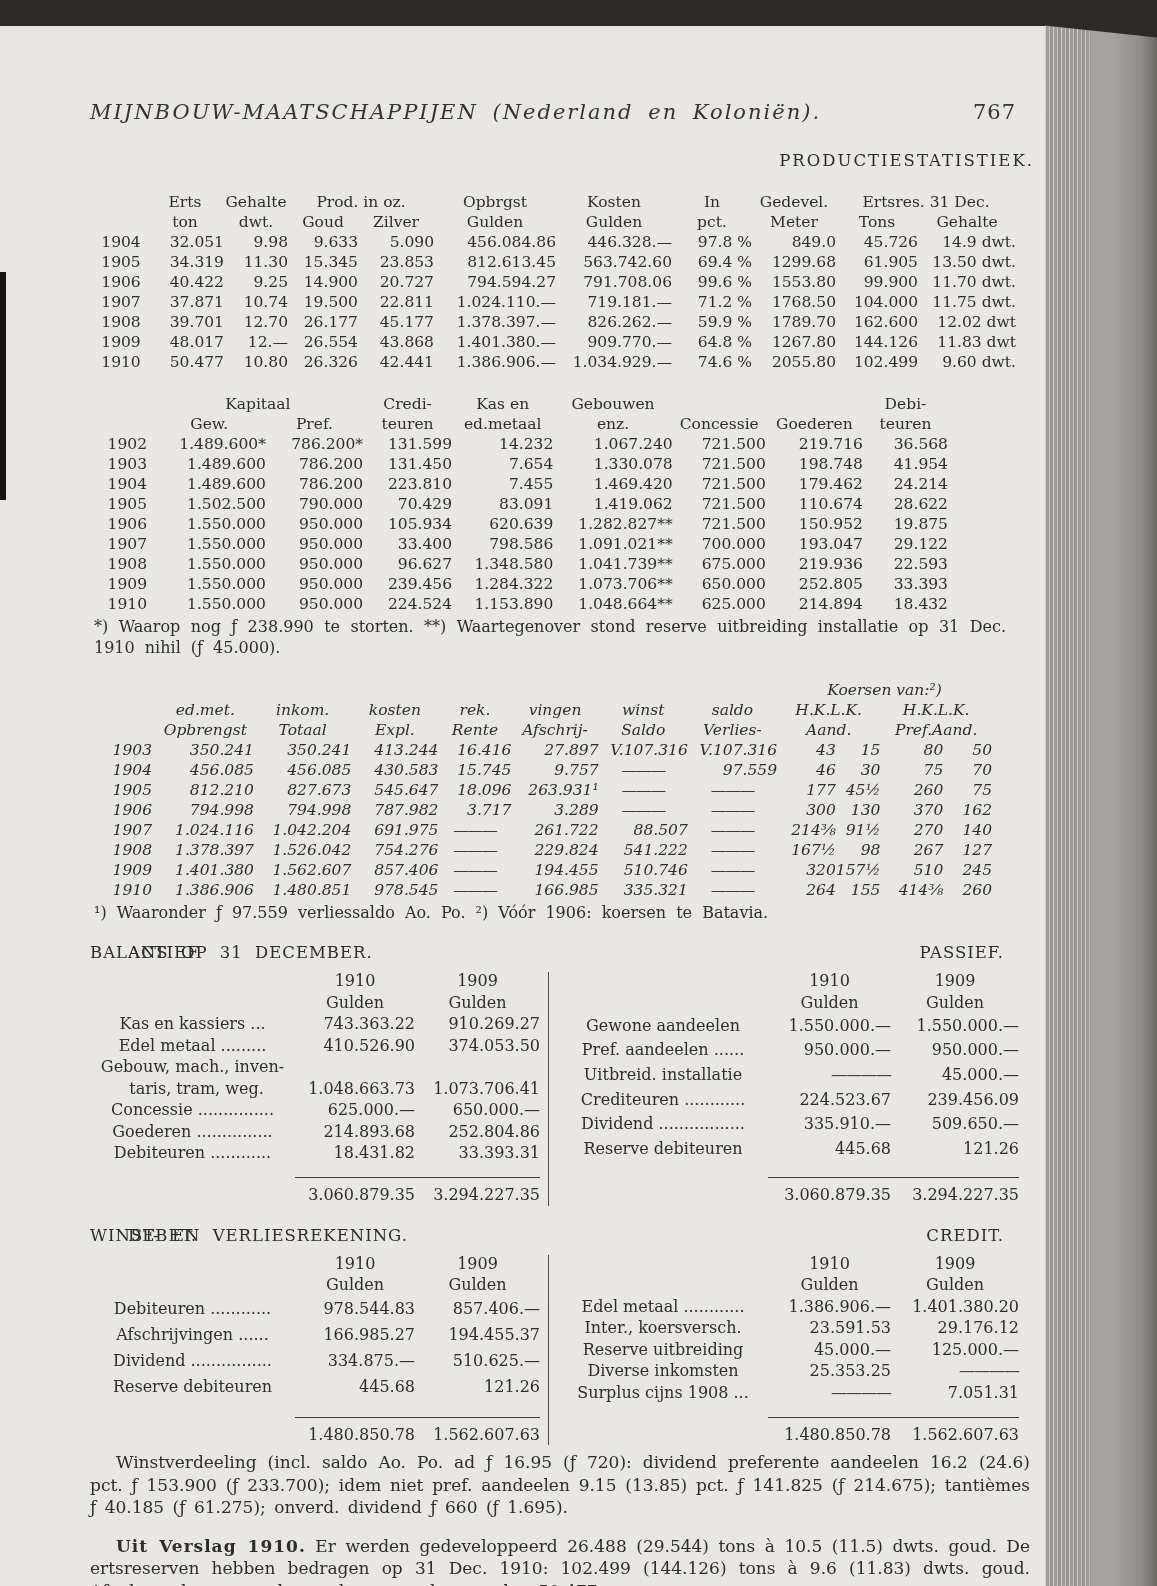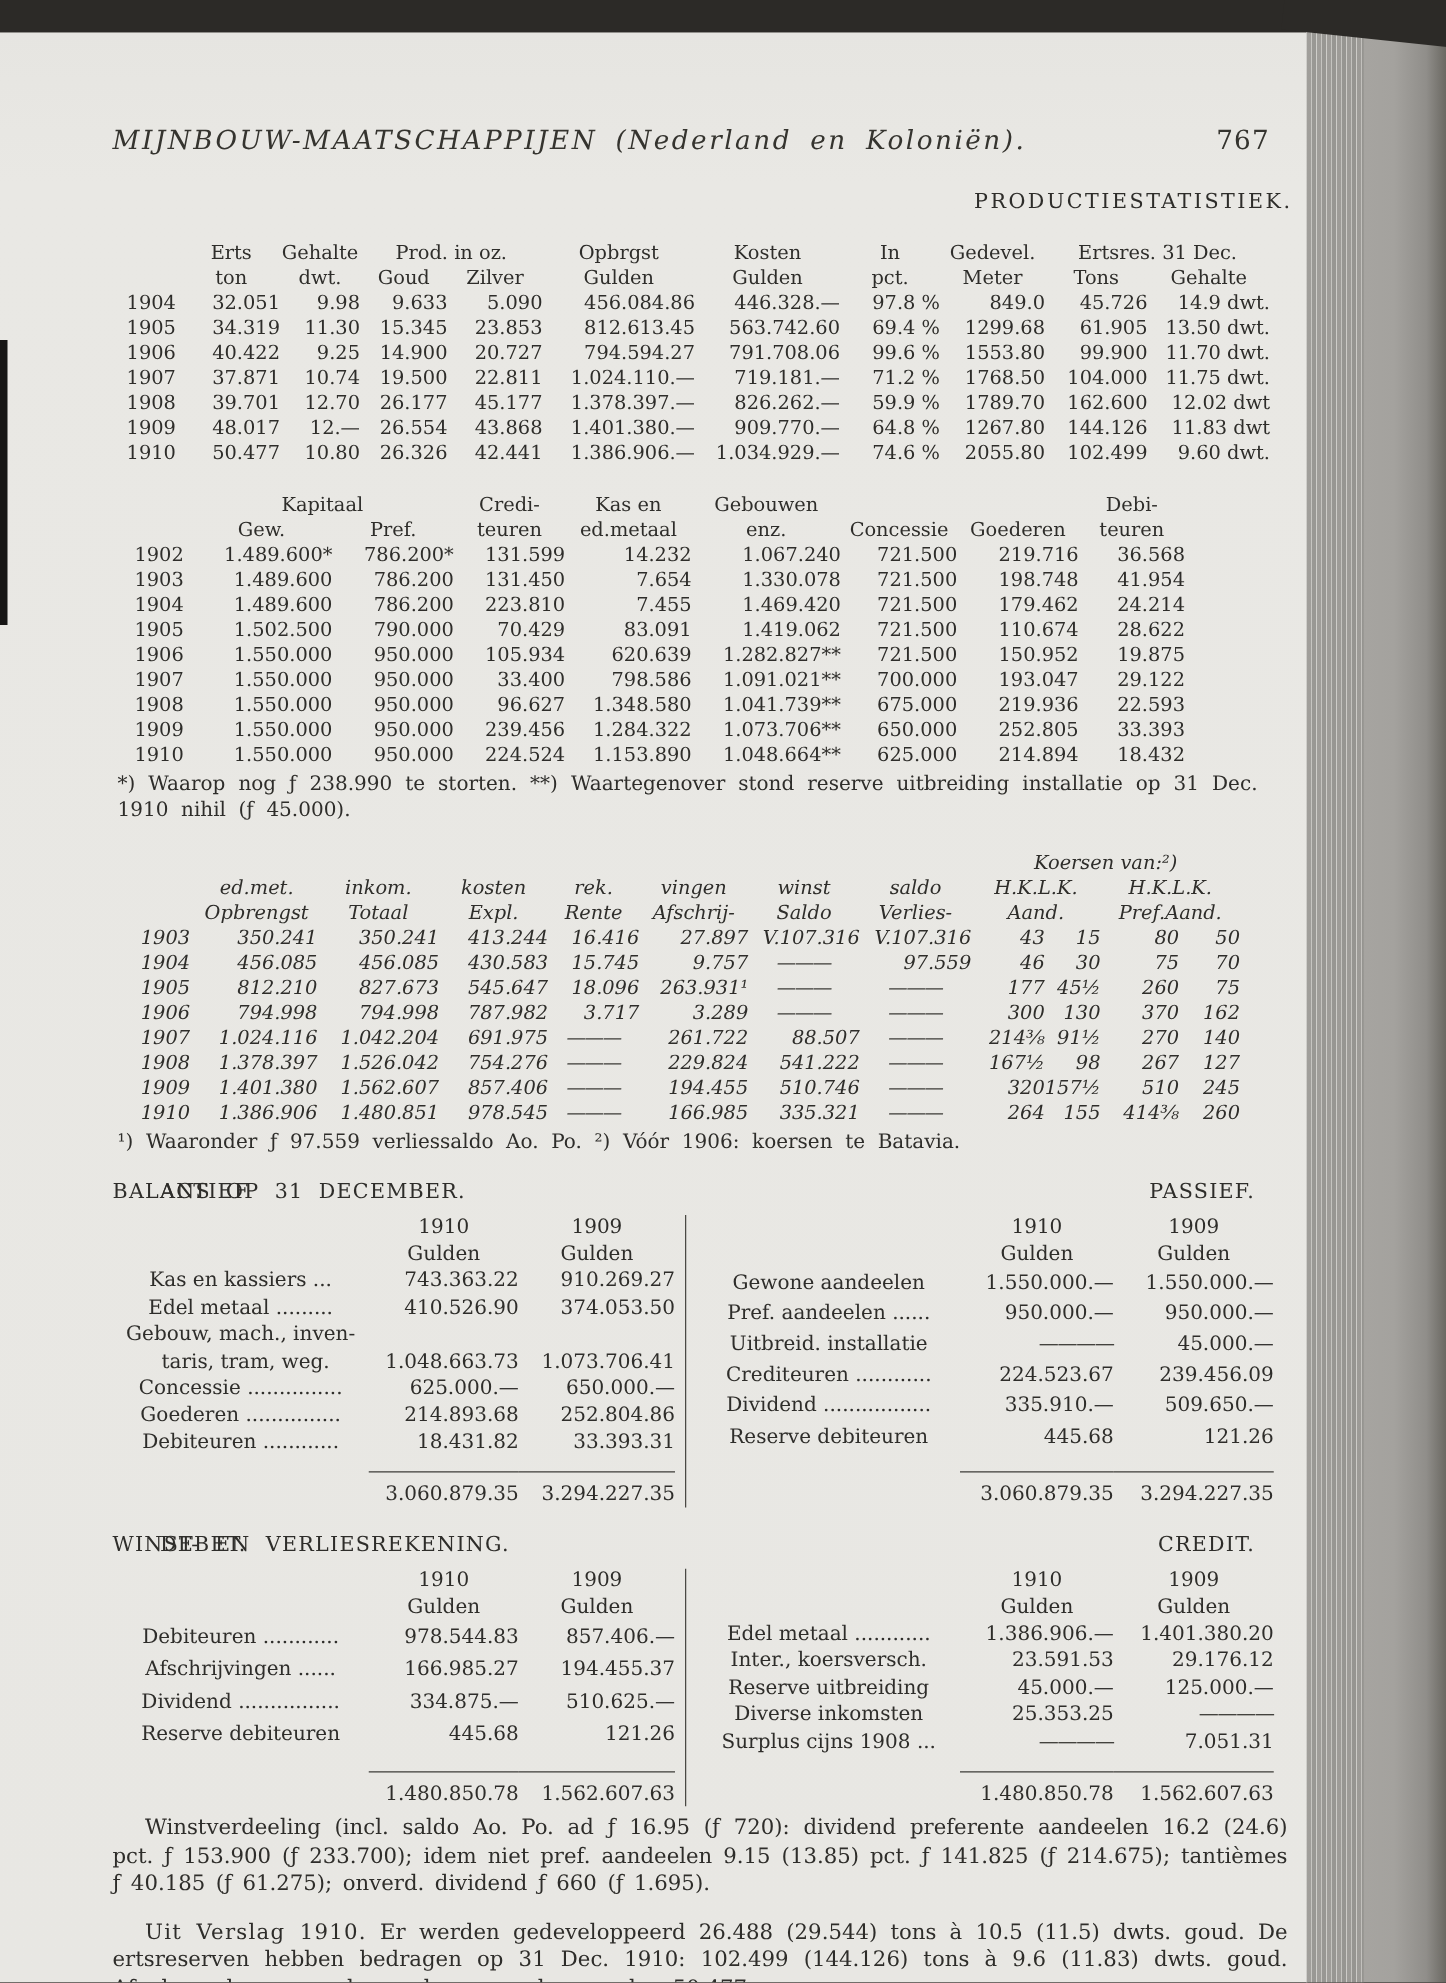--- a/index.html
+++ b/index.html
@@ -54,21 +54,21 @@
   .bal th,.bal td{font-weight:normal;font-size:16px;line-height:21.5px;padding:0;white-space:nowrap;}
   .bal th{text-align:center;}
   .bal td{text-align:right;}
   .bal td:first-child{text-align:center;}
   .bal tfoot td{border-top:1.4px solid #3d3c38;padding-top:6px;}
   .bal tfoot td:first-child{border-top:none;}
   .bal tbody:after{content:"";display:block;height:14px;}
 
   .para{font-size:17px;line-height:22.5px;text-align:justify;margin:6px 0 0 0;width:940px;word-spacing:3px;}
   .para.indent{text-indent:26px;}
-  .lead{font-weight:normal;letter-spacing:1px;}
+  .lead{font-weight:bold;letter-spacing:1px;}
   .verslag{margin-top:16px;}
 </style>
 </head>
 <body>
 
 <div class="scan-top"></div>
 
 <div class="page">
   <div class="content">
 

